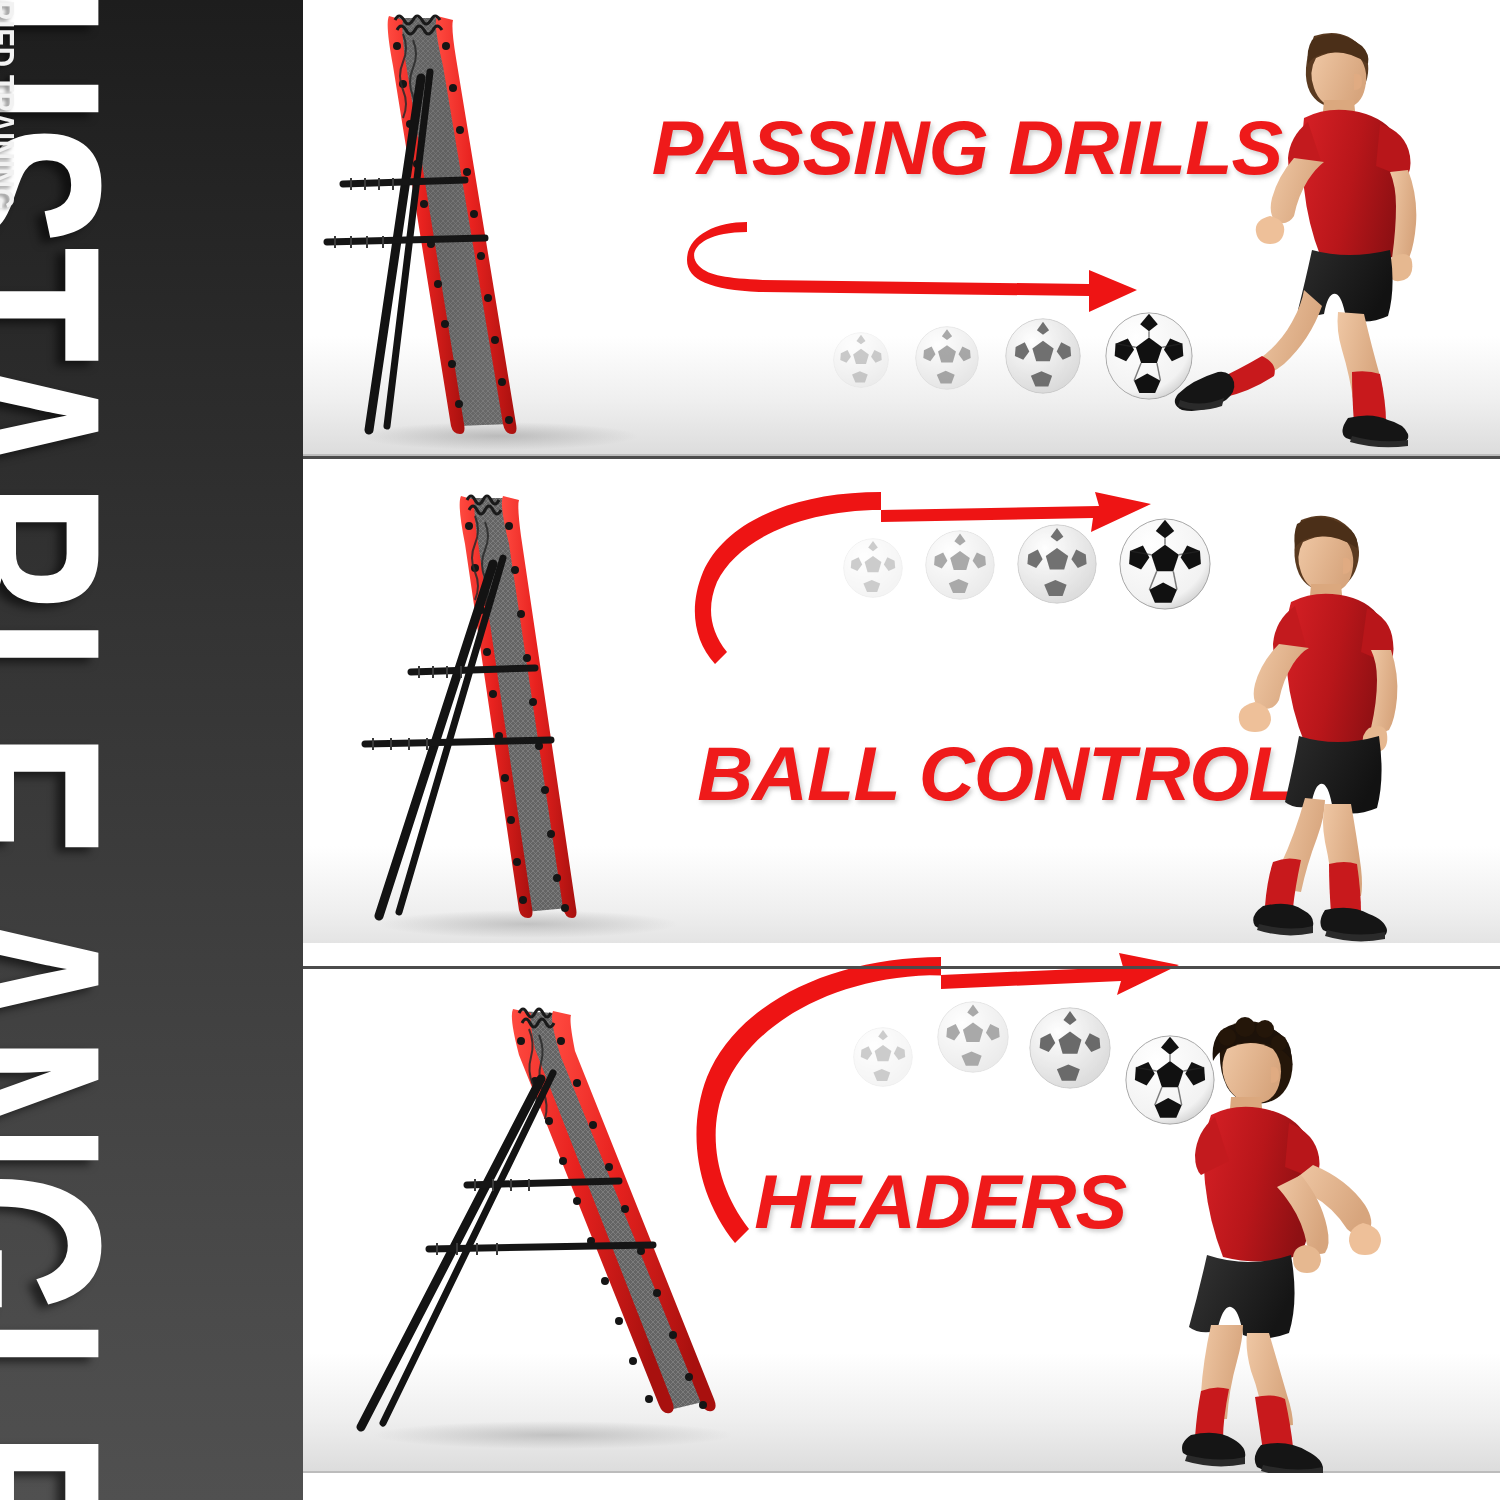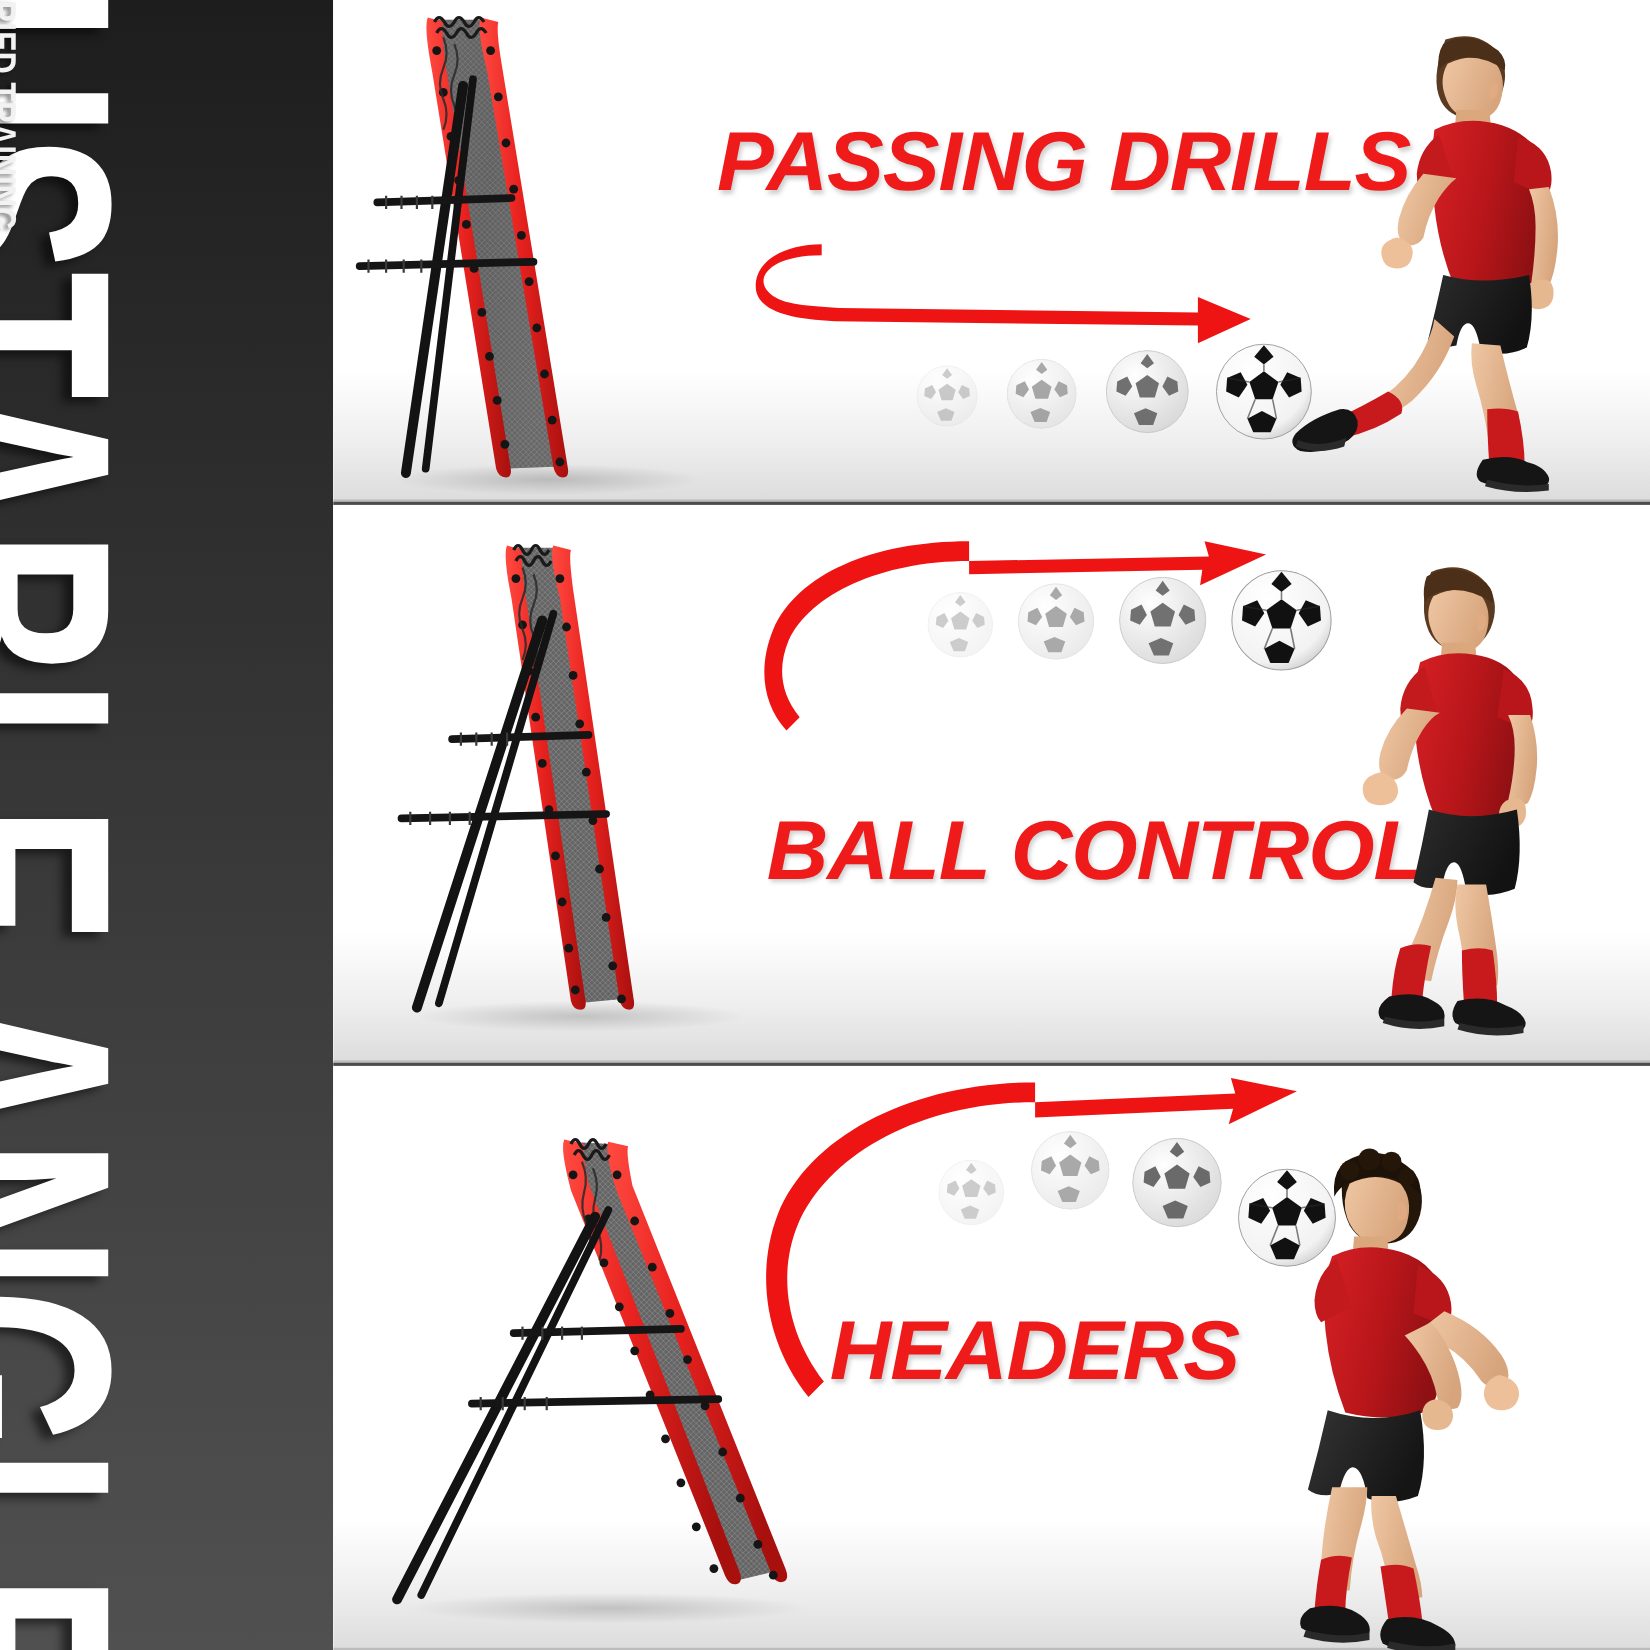--- a/index.html
+++ b/index.html
@@ -82,21 +82,21 @@
   }
   .panel {
     position: absolute;
     left: 0;
     width: 1197px;
     background: #ffffff;
     overflow: hidden;
   }
   #panel-0 { top: 0px;    height: 456px; text-align: center; }
   #panel-1 { top: 460px;  height: 506px; text-decoration: underline; }
-  #panel-2 { top: 970px;  height: 530px; }
+  #panel-2 { top: 943px;  height: 530px; }
   .panel-divider {
     position: absolute;
     left: 303px;
     width: 1197px;
     height: 3px;
     background: #4c4c4c;
   }
   #div-0 { top: 456px; }
   #div-1 { top: 966px; }
 

